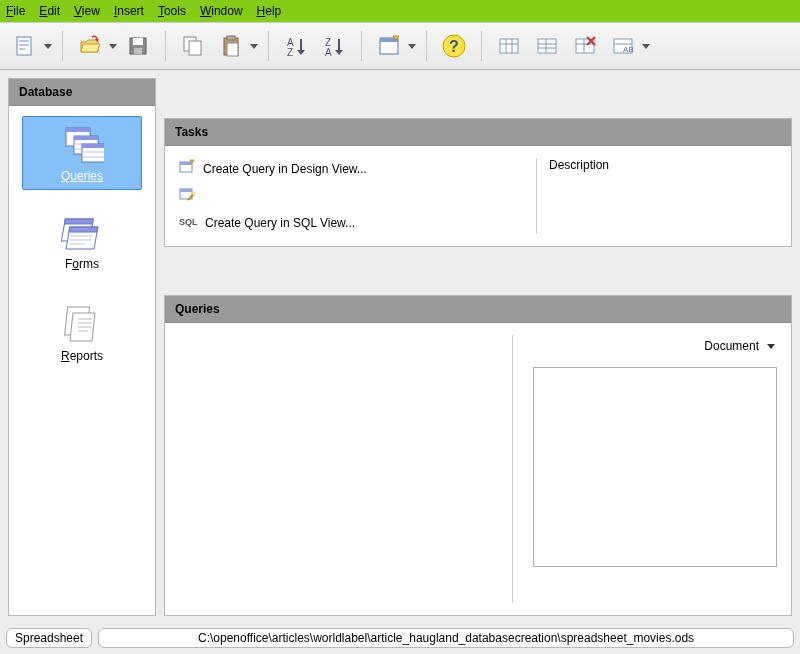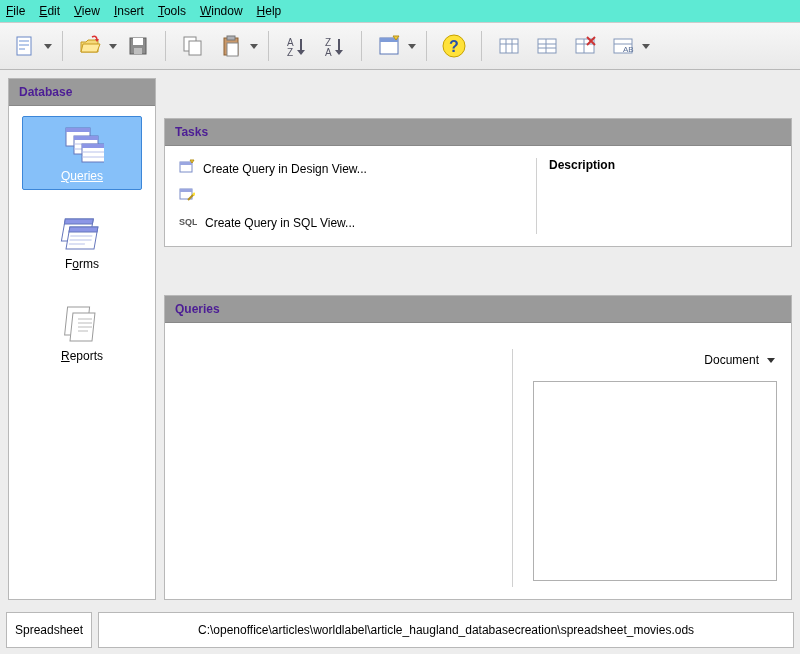--- a/index.html
+++ b/index.html
@@ -10,21 +10,21 @@
     background: #ededed;
     color: #000;
     width: 800px;
     height: 654px;
     overflow: hidden;
     display: flex;
     flex-direction: column;
   }
   
   .menubar {
-    background: #5eead4;
+    background: #84cc16;
     border-bottom: 1px solid #ccc;
     padding: 4px 6px;
     display: flex;
     gap: 14px;
   }
   .menubar .menu-item { cursor: default; }
   .menubar .menu-item .ul { text-decoration: underline; }
 
   
   .toolbar {
@@ -61,21 +61,21 @@
   }
   .sidebar {
     width: 148px;
     background: #fff;
     border: 1px solid #b8b8b8;
     display: flex;
     flex-direction: column;
   }
   .panel-header {
     background: #9a9a9a;
-    color: #4c1d95;
+    color: #000000;
     font-weight: bold;
     padding: 6px 10px;
     border-bottom: 1px solid #888;
   }
   .sidebar-body {
     flex: 1;
     padding: 10px 6px;
     display: flex;
     flex-direction: column;
     align-items: center;
@@ -132,27 +132,27 @@
     padding: 1px 2px;
   }
   .task-divider {
     width: 1px;
     background: #d0d0d0;
     align-self: stretch;
   }
   .task-desc {
     width: 230px;
   }
-  .task-desc-title { font-weight: bold; margin-bottom: 4px; }
+  .task-desc-title { font-weight: normal; margin-bottom: 4px; }
 
   .queries-panel { flex: 1; min-height: 0; }
   .queries-body {
     flex: 1;
     display: flex;
-    padding: 26px 14px 12px;
+    padding: 12px 14px 12px;
     gap: 12px;
     min-height: 0;
   }
   .queries-left { flex: 1; }
   .queries-divider { width:1px; background:#d0d0d0; align-self:stretch; }
   .queries-right {
     width: 252px;
     display: flex;
     flex-direction: column;
     align-items: flex-end;
@@ -175,22 +175,22 @@
   
   .statusbar {
     display: flex;
     gap: 6px;
     padding: 4px 6px 6px;
     background: #ededed;
   }
   .status-cell {
     background: #fff;
     border: 1px solid #b8b8b8;
-    padding: 10px 8px;
-    border-radius: 0;
+    padding: 2px 8px;
+    border-radius: 6px;
     font-size: 12px;
   }
   .status-cell.path { flex: 1; overflow: hidden; text-overflow: ellipsis; white-space: nowrap; text-align: center; }
 </style>
 </head>
 <body>
 
 <div class="menubar">
   <span class="menu-item"><span class="ul">F</span><span></span><span>ile</span></span>
   <span class="menu-item"><span class="ul">E</span>dit</span>

